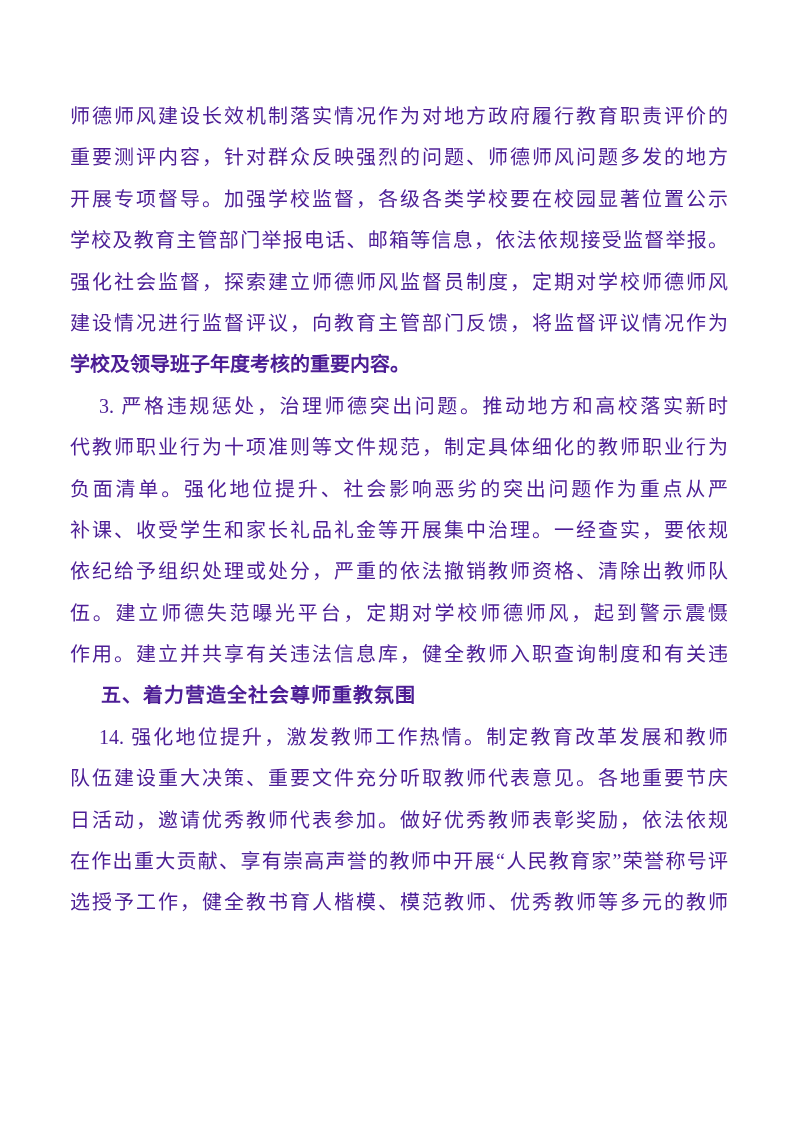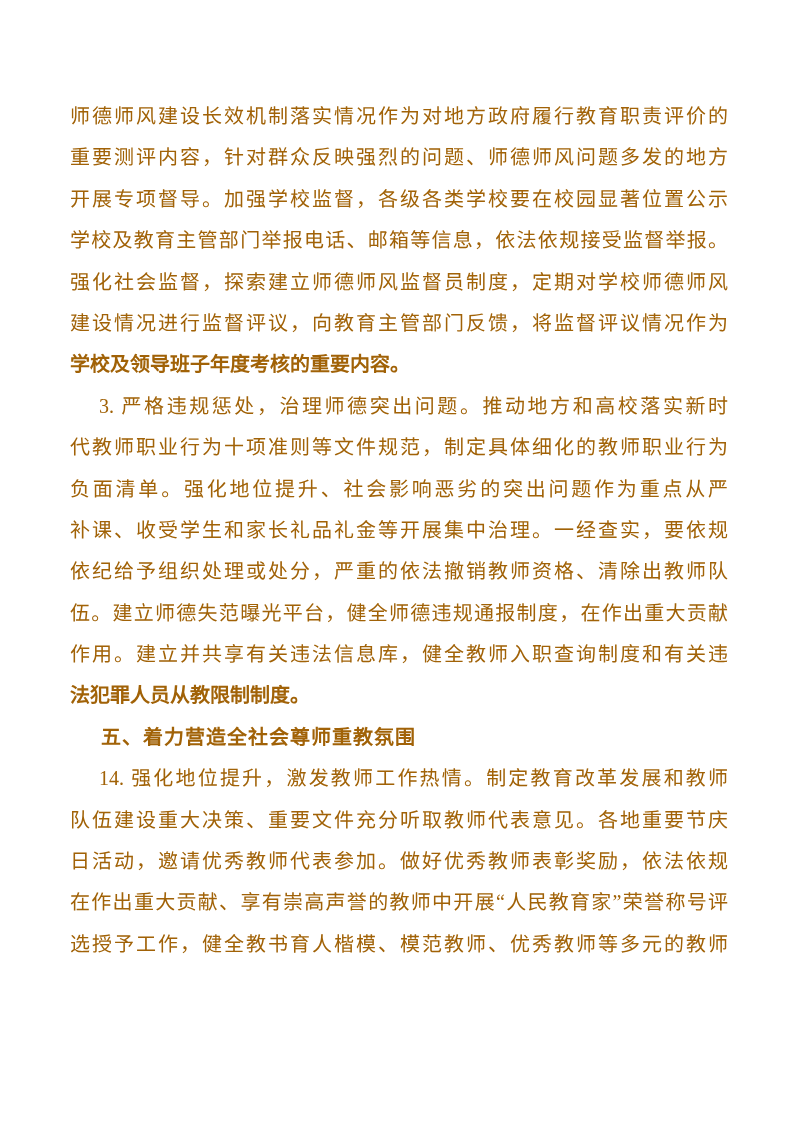--- a/index.html
+++ b/index.html
@@ -7,21 +7,21 @@
     padding: 0;
     background: #ffffff;
   }
   .page {
     position: relative;
     width: 793px;
     height: 1122px;
     background: #ffffff;
     overflow: hidden;
     font-family: "Liberation Serif", "DejaVu Serif", serif;
-    color: #a16207;
+    color: #4c1d95;
   }
   .content {
     position: absolute;
     top: 96px;
     left: 70px;
     width: 658px;
     font-size: 20px;
   }
   .para {
     margin: 0;
@@ -71,23 +71,22 @@
       <div class="line">建设情况进行监督评议，向教育主管部门反馈，将监督评议情况作为</div>
       <div class="line end">学校及领导班子年度考核的重要内容。</div>
     </div>
 
     <div class="para">
       <div class="line num">3. 严格违规惩处，治理师德突出问题。推动地方和高校落实新时</div>
       <div class="line">代教师职业行为十项准则等文件规范，制定具体细化的教师职业行为</div>
       <div class="line">负面清单。强化地位提升、社会影响恶劣的突出问题作为重点从严</div>
       <div class="line">补课、收受学生和家长礼品礼金等开展集中治理。一经查实，要依规</div>
       <div class="line">依纪给予组织处理或处分，严重的依法撤销教师资格、清除出教师队</div>
-      <div class="line">伍。建立师德失范曝光平台，健全师德违规通报制度，在作出重大贡献</div>
+      <div class="line">伍。建立师德失范曝光平台，定期对学校师德师风，起到警示震慑</div>
       <div class="line">作用。建立并共享有关违法信息库，健全教师入职查询制度和有关违</div>
-      <div class="line end">法犯罪人员从教限制制度。</div>
     </div>
 
     <div class="heading">五、着力营造全社会尊师重教氛围</div>
 
     <div class="para">
       <div class="line num">14. 强化地位提升，激发教师工作热情。制定教育改革发展和教师</div>
       <div class="line">队伍建设重大决策、重要文件充分听取教师代表意见。各地重要节庆</div>
       <div class="line">日活动，邀请优秀教师代表参加。做好优秀教师表彰奖励，依法依规</div>
       <div class="line">在作出重大贡献、享有崇高声誉的教师中开展“人民教育家”荣誉称号评</div>
       <div class="line">选授予工作，健全教书育人楷模、模范教师、优秀教师等多元的教师</div>

